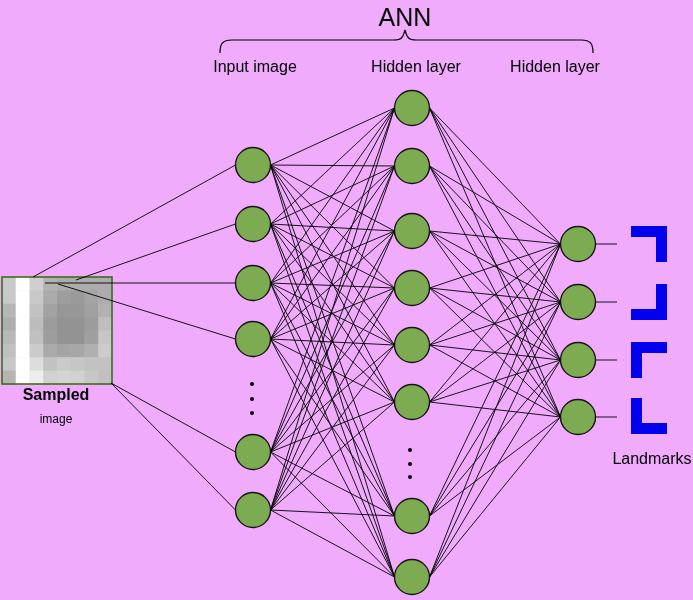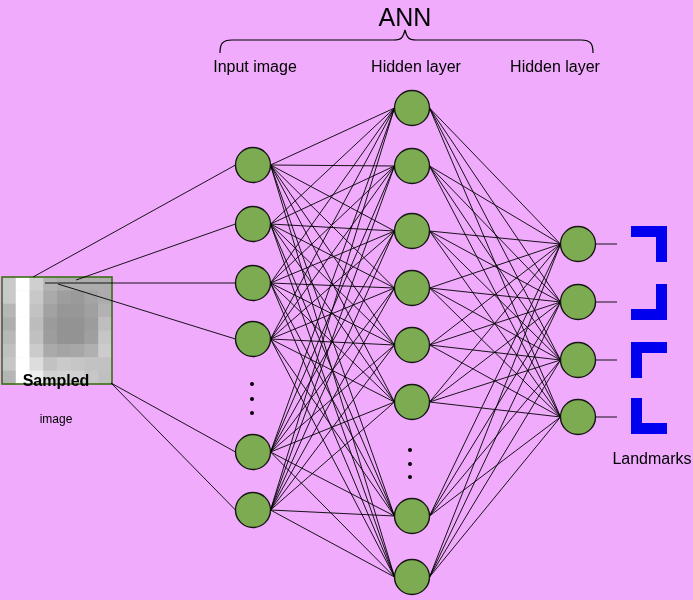--- a/index.html
+++ b/index.html
@@ -233,17 +233,17 @@
         </g>
       </g>
   </svg>
 
   <div class="abs-label title" style="left:405px;top:4px;">ANN</div>
 
   <div class="abs-label layer-label" style="left:255px;top:58px;">Input image</div>
   <div class="abs-label layer-label" style="left:416px;top:58px;">Hidden layer</div>
   <div class="abs-label layer-label" style="left:555px;top:58px;">Hidden layer</div>
 
-  <div class="abs-label caption-bold" style="left:56px;top:372px;">Sampled</div>
+  <div class="abs-label caption-bold" style="left:56px;top:386px;">Sampled</div>
   <div class="abs-label caption" style="left:56px;top:413px;">image</div>
 
   <div class="abs-label landmarks-label" style="left:652px;top:450px;text-align:center;">Landmarks</div>
 </div>
 
 </body></html>

